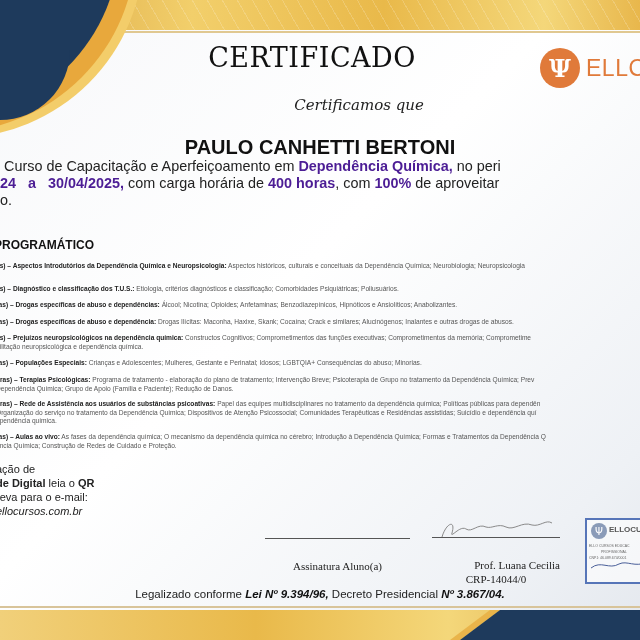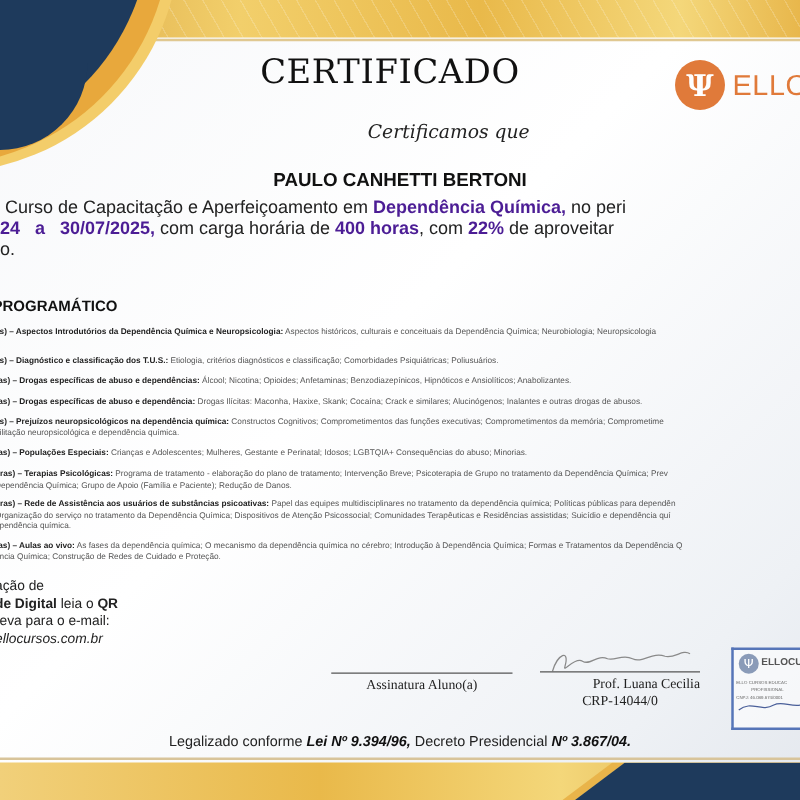--- a/index.html
+++ b/index.html
@@ -64,21 +64,21 @@
     width:40px; height:40px; border-radius:50%; background:#e07a3a;
     color:#fff; display:flex; align-items:center; justify-content:center;
     font-family:"DejaVu Serif", serif; font-size:24px; font-weight:bold;
   }
   .logo-text {
     margin-left:6px; color:#e07a3a; font-family:"Liberation Sans", sans-serif;
     font-size:23px; letter-spacing:0.5px; white-space:nowrap;
   }
   .name {
     position:absolute; left:0; width:640px; top:136px; text-align:center;
-    font-family:"Liberation Sans", sans-serif; font-weight:bold; font-size:15px; color:#111;
+    font-family:"Liberation Sans", sans-serif; font-weight:bold; font-size:20px; color:#111;
   }
   .statement {
     position:absolute; left:-8px; top:158px; width:700px;
     font-family:"Liberation Sans", sans-serif; font-size:14.4px; line-height:17px; color:#222;
     white-space:nowrap;
   }
   .statement b { color:#4c1d95; }
   .section-title {
     position:absolute; left:-6px; top:238px;
     font-family:"Liberation Sans", sans-serif; font-weight:bold; font-size:12px; color:#111;
@@ -92,21 +92,21 @@
   .verify {
     position:absolute; left:-4px; top:462px;
     font-family:"Liberation Sans", sans-serif; font-size:11px; line-height:14px; color:#222;
   }
   .verify .em { font-style:italic; }
   .sig-line {
     position:absolute; height:1px; background:#555;
   }
   .sig-label {
     position:absolute; text-align:center;
-    font-family:"Liberation Serif", serif; font-size:11px; color:#222;
+    font-family:"Liberation Serif", serif; font-size:11px; color:#222;margin-top:18px;
   }
   .signature {
     position:absolute; left:436px; top:515px; width:120px; height:26px;
   }
   .stamp {
     position:absolute; left:585px; top:518px; width:70px; height:62px;
     border:2px solid #5675b8; border-right:none; background:rgba(255,255,255,0.6);
   }
   .stamp-logo {
     position:absolute; left:4px; top:3px; width:16px; height:16px; border-radius:50%;
@@ -148,21 +148,21 @@
   <div class="logo-text">ELLOCURSOS</div>
 </div>
 
 <div class="name">PAULO CANHETTI BERTONI</div>
 
 <div class="statement">
   <div>
     <span>o Curso de Capacitação e Aperfeiçoamento em </span><b>Dependência Química,</b><span> no peri</span>
   </div>
   <div>
-    <b>024</b>&nbsp;&nbsp;&nbsp;<b>a</b>&nbsp;&nbsp;&nbsp;<b>30/07/2025,</b><span> com carga horária de </span><b>400 horas</b><span>, com </span><b>22%</b><span> de aproveitar</span>
+    <b>024</b>&nbsp;&nbsp;&nbsp;<b>a</b>&nbsp;&nbsp;&nbsp;<b>30/04/2025,</b><span> com carga horária de </span><b>400 horas</b><span>, com </span><b>100%</b><span> de aproveitar</span>
   </div>
   <div>ão.</div>
 </div>
 
 <div class="section-title">PROGRAMÁTICO</div>
 
 <div class="modules">
   <div class="module" style="top:4px">
     <b>as) – </b><b>Aspectos Introdutórios da Dependência Química e Neuropsicologia:</b><span> Aspectos históricos, culturais e conceituais da Dependência Química; Neurobiologia; Neuropsicologia</span>
   </div>

